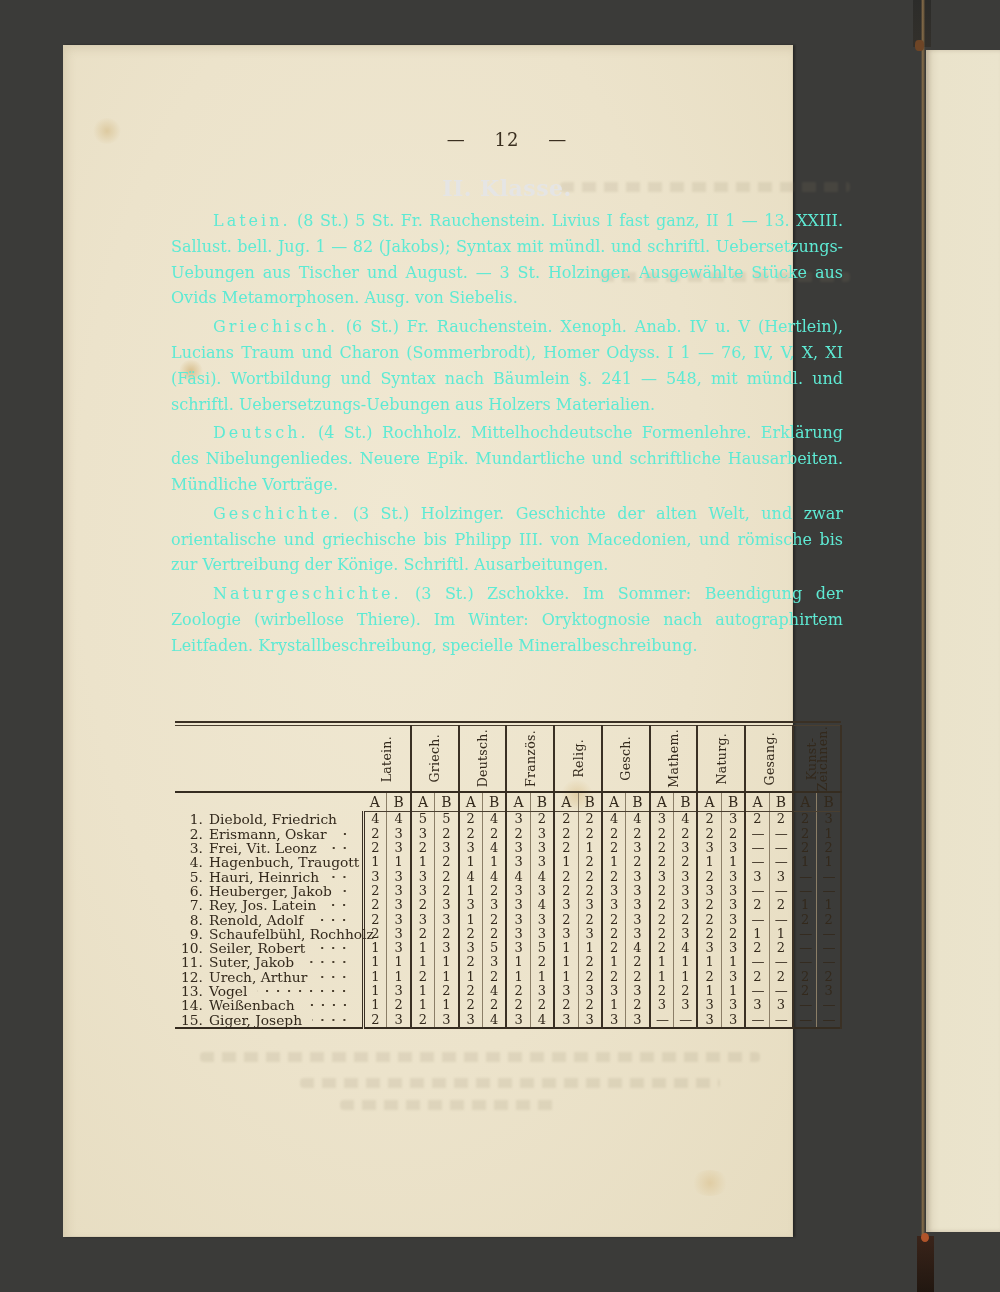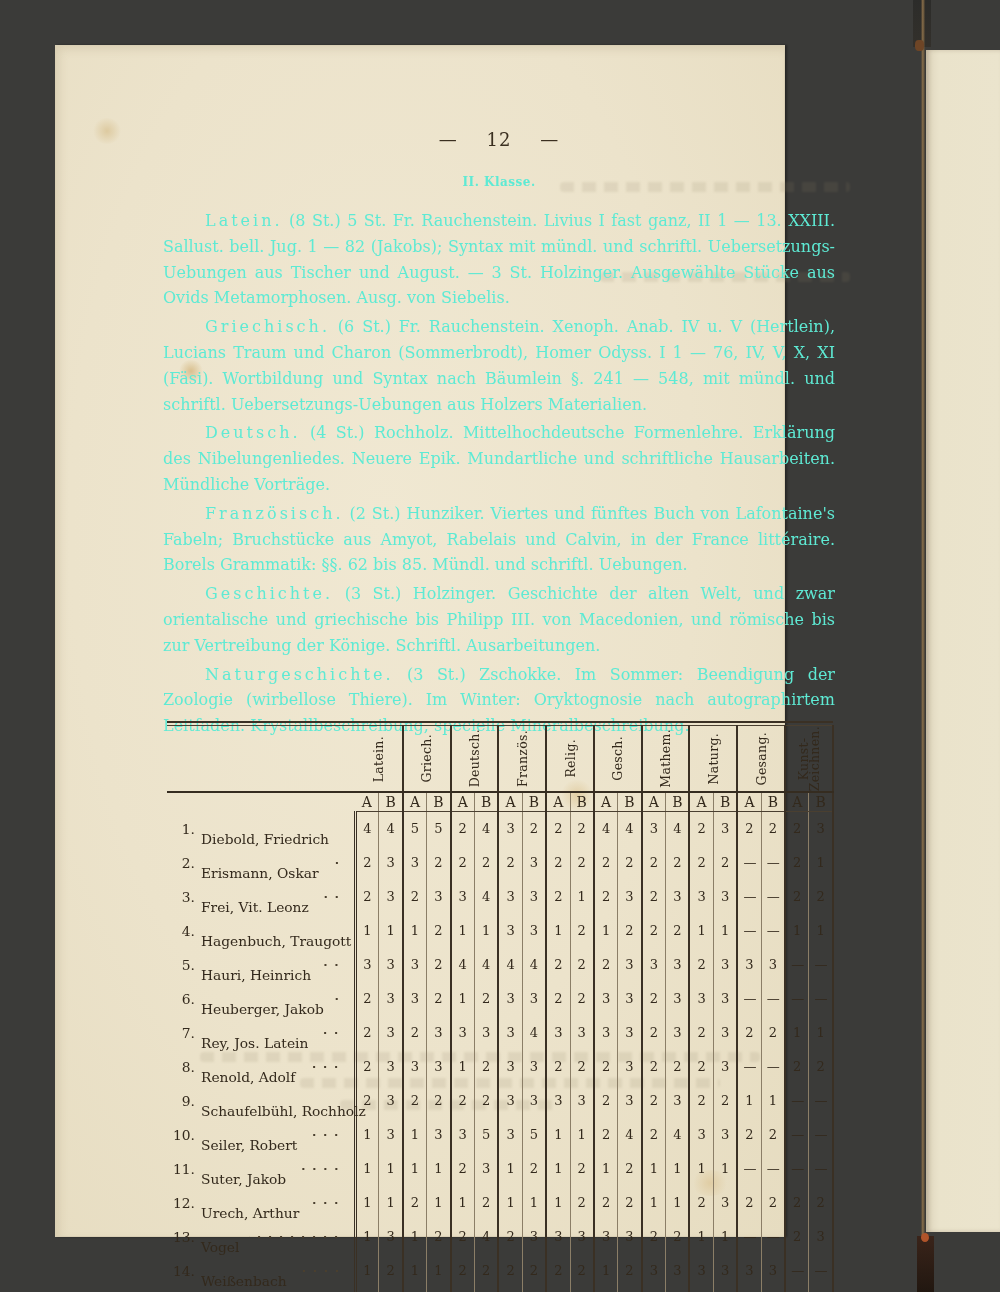--- a/index.html
+++ b/index.html
@@ -3,21 +3,21 @@
 <meta charset="utf-8">
 <style>
   html,body{margin:0;padding:0;}
   body{
     width:1000px;height:1292px;position:relative;overflow:hidden;
     background:#3b3b39;
     font-family:"DejaVu Serif","Liberation Serif",serif;
   }
   
   .page-left{
-    position:absolute;left:55px;top:45px;width:730px;height:1192px;
+    position:absolute;left:63px;top:45px;width:730px;height:1192px;
     background:
       radial-gradient(ellipse at 45% 40%, #f0e8d2 0%, #ece3cb 55%, #e6dcc0 100%);
     box-shadow:inset 0 0 0 1px #d9cfb4, inset 4px 4px 10px rgba(120,100,60,.15), 2px 0 2px rgba(0,0,0,.35);
   }
   .gutter-line{
     position:absolute;left:921px;top:0px;width:4px;height:1292px;
     background:linear-gradient(90deg, rgba(90,70,40,.15), #8a6f4a 45%, rgba(90,70,40,.2));
   }
   .page-right{
     position:absolute;left:926px;top:50px;width:74px;height:1182px;
@@ -36,21 +36,21 @@
     position:absolute;height:10px;border-radius:4px;opacity:.14;filter:blur(1.2px);
     background:repeating-linear-gradient(90deg,#8f8266 0 14px,transparent 14px 22px);
     pointer-events:none;
   }
   .pagenum{
     position:absolute;left:108px;top:84px;width:672px;text-align:center;
     font-size:18px;letter-spacing:1px;word-spacing:22px;color:#3a2f20;
   }
   .klasse{
     position:absolute;left:108px;top:130px;width:672px;text-align:center;
-    font-size:12px;font-weight:bold;color:#5eead4;letter-spacing:.5px;
+    font-size:22px;font-weight:bold;color:#e5e5e5;letter-spacing:.5px;
   }
   .textblock{
     position:absolute;left:108px;top:163px;width:672px;
     font-size:16px;line-height:25.8px;text-align:justify;color:#5eead4;
   }
   .para{margin:0 0 3px 0;text-indent:42px;}
   .subj{letter-spacing:3px;font-weight:normal;}
   
   .tablewrap{
     position:absolute;left:112px;top:676px;width:666px;
@@ -84,21 +84,21 @@
   .bL{border-left:2px solid #3a3024;}          
   .bl{border-left:1px solid #8b7e67;}          
   .bR{border-right:2px solid #3a3024;}
   td.name,th.namehead{text-align:left;}
   td.name{
     font-size:13.8px;line-height:14px;border-right:3px double #3a3024;
     white-space:nowrap;
   }
   td.name .cellflex{display:flex;align-items:center;height:100%;}
   .nr{display:inline-block;width:28px;text-align:right;padding-right:6px;flex:none;}
-  .nm{flex:none;margin-top:20px;}
+  .nm{flex:none;}
   .leader{
     flex:1;height:4px;margin:0 8px 0 10px;align-self:center;
     background-image:radial-gradient(circle at 2px 2px,#4a3f2e 1.1px,transparent 1.3px);
     background-size:11px 4px;background-repeat:repeat-x;background-position:right center;
   }
   .dash{letter-spacing:-1px;}
 </style>
 </head>
 <body>
 
@@ -122,21 +122,20 @@
 <div class="ghost" style="left:340px;top:1100px;width:220px;"></div>
 
 <div class="page-left" style="background:transparent;box-shadow:none;">
   <div class="pagenum">— 12 —</div>
   <div class="klasse">II. Klasse.</div>
 
   <div class="textblock">
     <p class="para"><span class="subj">Latein.</span> <span>(8 St.)  5 St.  Fr. Rauchenstein.  Livius I fast ganz, II 1 — 13.  XXIII. Sallust. bell. Jug.  1 — 82 (Jakobs);  Syntax mit mündl. und schriftl. Uebersetzungs-Uebungen aus Tischer und August. — 3 St. Holzinger.  Ausgewählte Stücke aus Ovids Metamorphosen.  Ausg. von Siebelis.</span></p>
     <p class="para"><span class="subj">Griechisch.</span> <span>(6 St.)  Fr. Rauchenstein.  Xenoph. Anab. IV u. V (Hertlein), Lucians Traum und Charon (Sommerbrodt), Homer Odyss. I 1 — 76, IV, V, X, XI (Fäsi).  Wortbildung und Syntax nach Bäumlein §. 241 — 548, mit mündl. und schriftl. Uebersetzungs-Uebungen aus Holzers Materialien.</span></p>
     <p class="para"><span class="subj">Deutsch.</span> <span>(4 St.)  Rochholz.  Mittelhochdeutsche Formenlehre.  Erklärung des Nibelungenliedes.  Neuere Epik.  Mundartliche und schriftliche Hausarbeiten.  Mündliche Vorträge.</span></p>
-    <p class="para"><span class="subj">Französisch.</span> <span>(2 St.)  Hunziker.  Viertes und fünftes Buch von Lafontaine's Fabeln; Bruchstücke aus Amyot, Rabelais und Calvin, in der France littéraire.  Borels Grammatik: §§. 62 bis 85.  Mündl. und schriftl. Uebungen.</span></p>
     <p class="para"><span class="subj">Geschichte.</span> <span>(3 St.)  Holzinger.  Geschichte der alten Welt, und zwar orientalische und griechische bis Philipp III. von Macedonien, und römische bis zur Vertreibung der Könige.  Schriftl. Ausarbeitungen.</span></p>
     <p class="para"><span class="subj">Naturgeschichte.</span> <span>(3 St.)  Zschokke.  Im Sommer: Beendigung der Zoologie (wirbellose Thiere).  Im Winter: Oryktognosie nach autographirtem Leitfaden.  Krystallbeschreibung, specielle Mineralbeschreibung.</span></p>
   </div>
 
   <div class="tablewrap">
     <table class="grades">
       <colgroup>
         <col class="cname">
         <col class="cg">
           <col class="cg">

